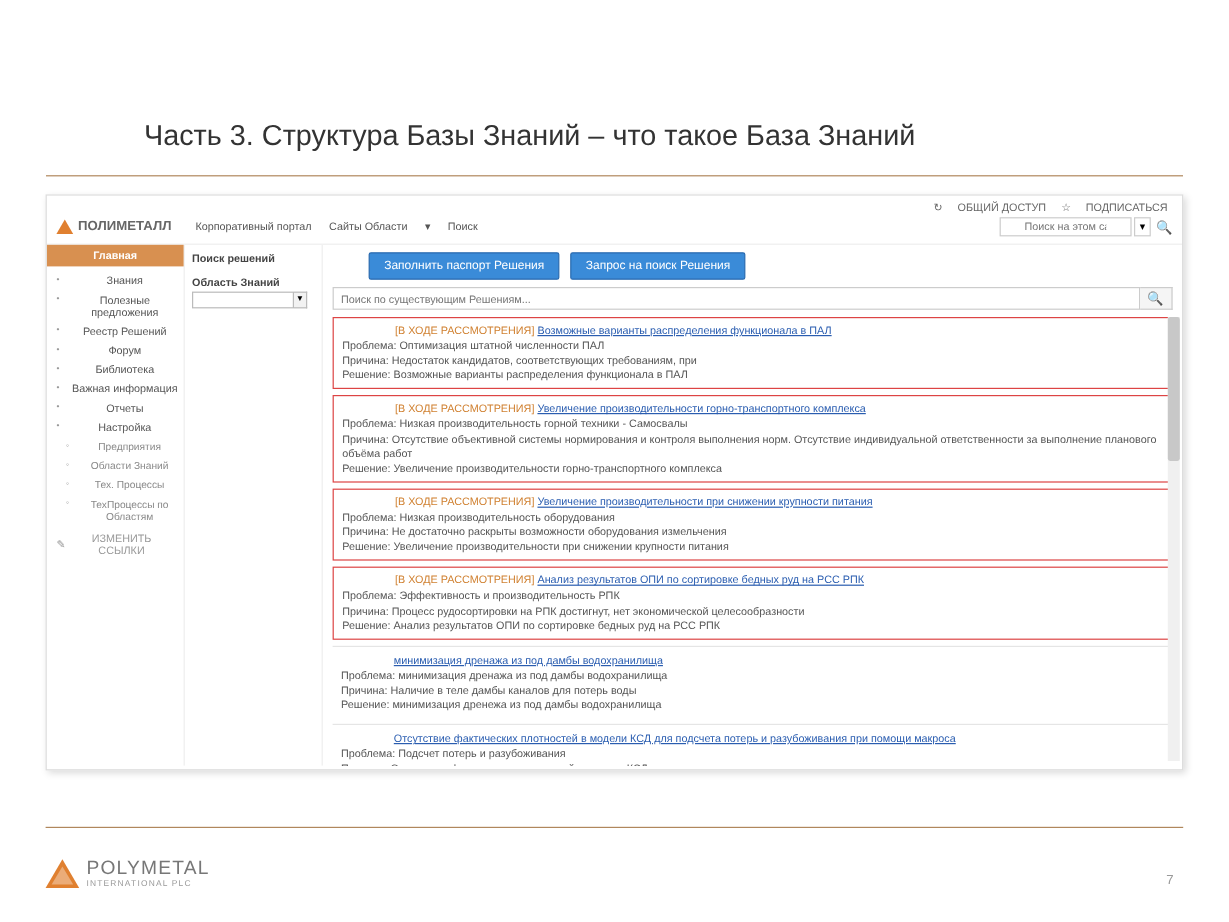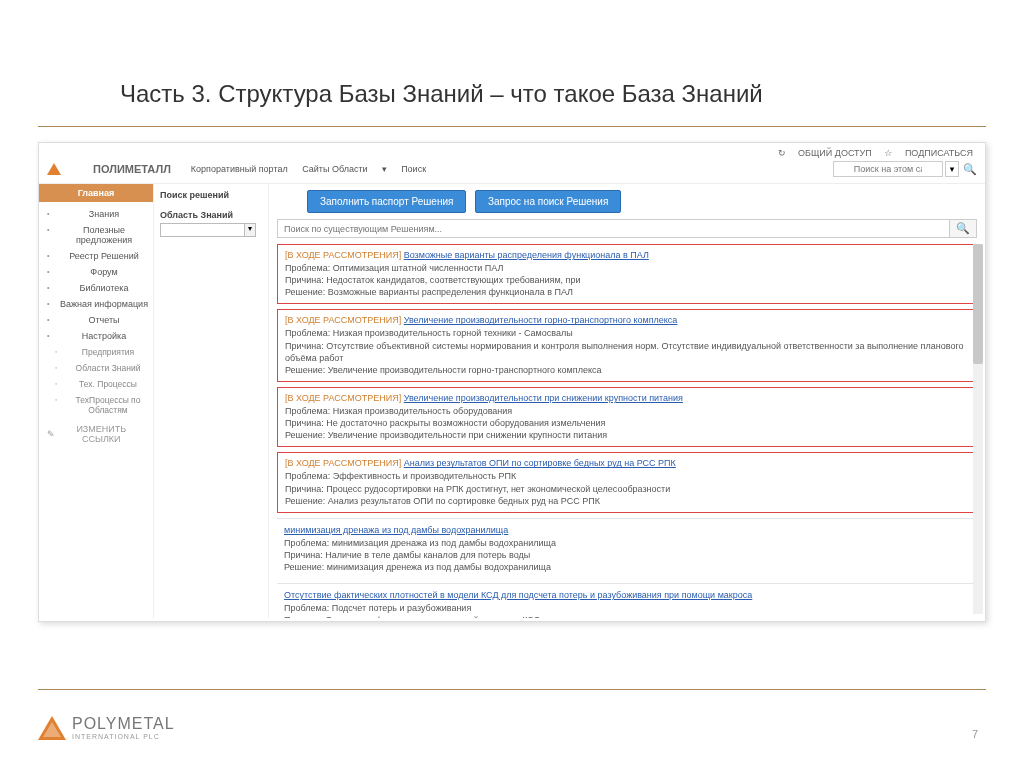--- a/index.html
+++ b/index.html
@@ -1,27 +1,27 @@
 <!DOCTYPE html>
 <html><head>
 <meta charset="utf-8">
 <style>
   * { box-sizing: border-box; margin: 0; padding: 0; }
   body { font-family: Arial, sans-serif; background: #fff; width: 1024px; height: 768px; position: relative; }
 
-  .slide-title { font-size: 24px; font-weight: 400; color: #333; padding: 80px 120px 18px 120px; }
+  .slide-title { font-size: 24px; font-weight: 400; color: #333; padding: 100px 120px 18px 120px; }
   .title-underline { height: 1px; background: linear-gradient(to right, #fff 38px, #b0875c 38px, #b0875c calc(100% - 38px), #fff calc(100% - 38px)); margin-bottom: 15px; }
 
   .screenshot-box { margin: 0 38px 0 38px; border: 1px solid #ddd; box-shadow: 2px 2px 6px rgba(0,0,0,0.15); background: #fff; height: 480px; overflow: hidden; font-size: 9px; position: relative; }
 
   .top-links { position: absolute; top: 5px; right: 12px; font-size: 9px; color: #666; }
   .top-links span { margin-left: 10px; cursor: pointer; }
 
   .header-bar { display: flex; align-items: center; padding: 18px 8px 6px 8px; border-bottom: 1px solid #eee; }
-  .logo-small { display: flex; align-items: center; font-size: 11px; font-weight: bold; color: #666; gap: 28px; }
+  .logo-small { display: flex; align-items: center; font-size: 11px; font-weight: bold; color: #666; }
   .logo-triangle { width: 0; height: 0; border-left: 7px solid transparent; border-right: 7px solid transparent; border-bottom: 12px solid #e08030; margin-right: 4px; }
   .header-nav { margin-left: 20px; color: #555; font-size: 9px; }
   .header-nav span { margin-right: 12px; cursor: pointer; }
   .header-search { margin-left: auto; display: flex; align-items: center; }
   .header-search input { border: 1px solid #ccc; padding: 2px 20px; font-size: 9px; width: 110px; }
   .header-search .dd { border: 1px solid #ccc; padding: 2px 4px; margin-left: 2px; font-size: 9px; }
   .header-search .mag { margin-left: 4px; cursor: pointer; font-size: 11px; }
 
   .body-area { display: flex; height: calc(100% - 44px); }
 
@@ -44,21 +44,21 @@
 
   .main-col { flex: 1; padding: 6px 8px; overflow-y: auto; position: relative; }
   .action-btns { margin-bottom: 6px; margin-left: 30px; }
   .action-btns button { background: #3a8bd8; color: #fff; border: 1px solid #2a6bb0; padding: 5px 12px; font-size: 10px; margin-right: 6px; cursor: pointer; border-radius: 2px; }
   .search-row { display: flex; margin-bottom: 6px; }
   .search-row input { flex: 1; border: 1px solid #ccc; padding: 3px 6px; font-size: 9px; color: #999; }
   .search-row .btn { border: 1px solid #ccc; border-left: none; padding: 2px 6px; background: #f5f5f5; cursor: pointer; font-size: 11px; }
 
   .card { border: 1px solid #d44; padding: 5px 7px; margin-bottom: 5px; font-size: 9px; }
   .card.plain { border: none; border-top: 1px solid #e5e5e5; padding-top: 6px; }
-  .card .title-row { margin-bottom: 2px; }
+  .card .title-row { margin-bottom: 2px; margin-left: 44px; }
   .card .status { color: #d08030; font-weight: normal; }
   .card .link { color: #2a5db0; text-decoration: underline; cursor: pointer; }
   .card .field { color: #555; line-height: 1.35; }
   .card .field .lab { color: #555; }
 
   .scroll-indicator { position: absolute; right: 2px; top: 60px; bottom: 4px; width: 10px; background: #f0f0f0; }
   .scroll-thumb { position: absolute; right: 0; width: 10px; height: 120px; top: 0; background: #c8c8c8; border-radius: 2px; }
 
   .footer { position: absolute; bottom: 28px; left: 38px; right: 38px; display: flex; align-items: flex-end; justify-content: space-between; }
   .footer-line { position: absolute; bottom: 78px; left: 38px; right: 38px; height: 1px; background: #b0875c; }

